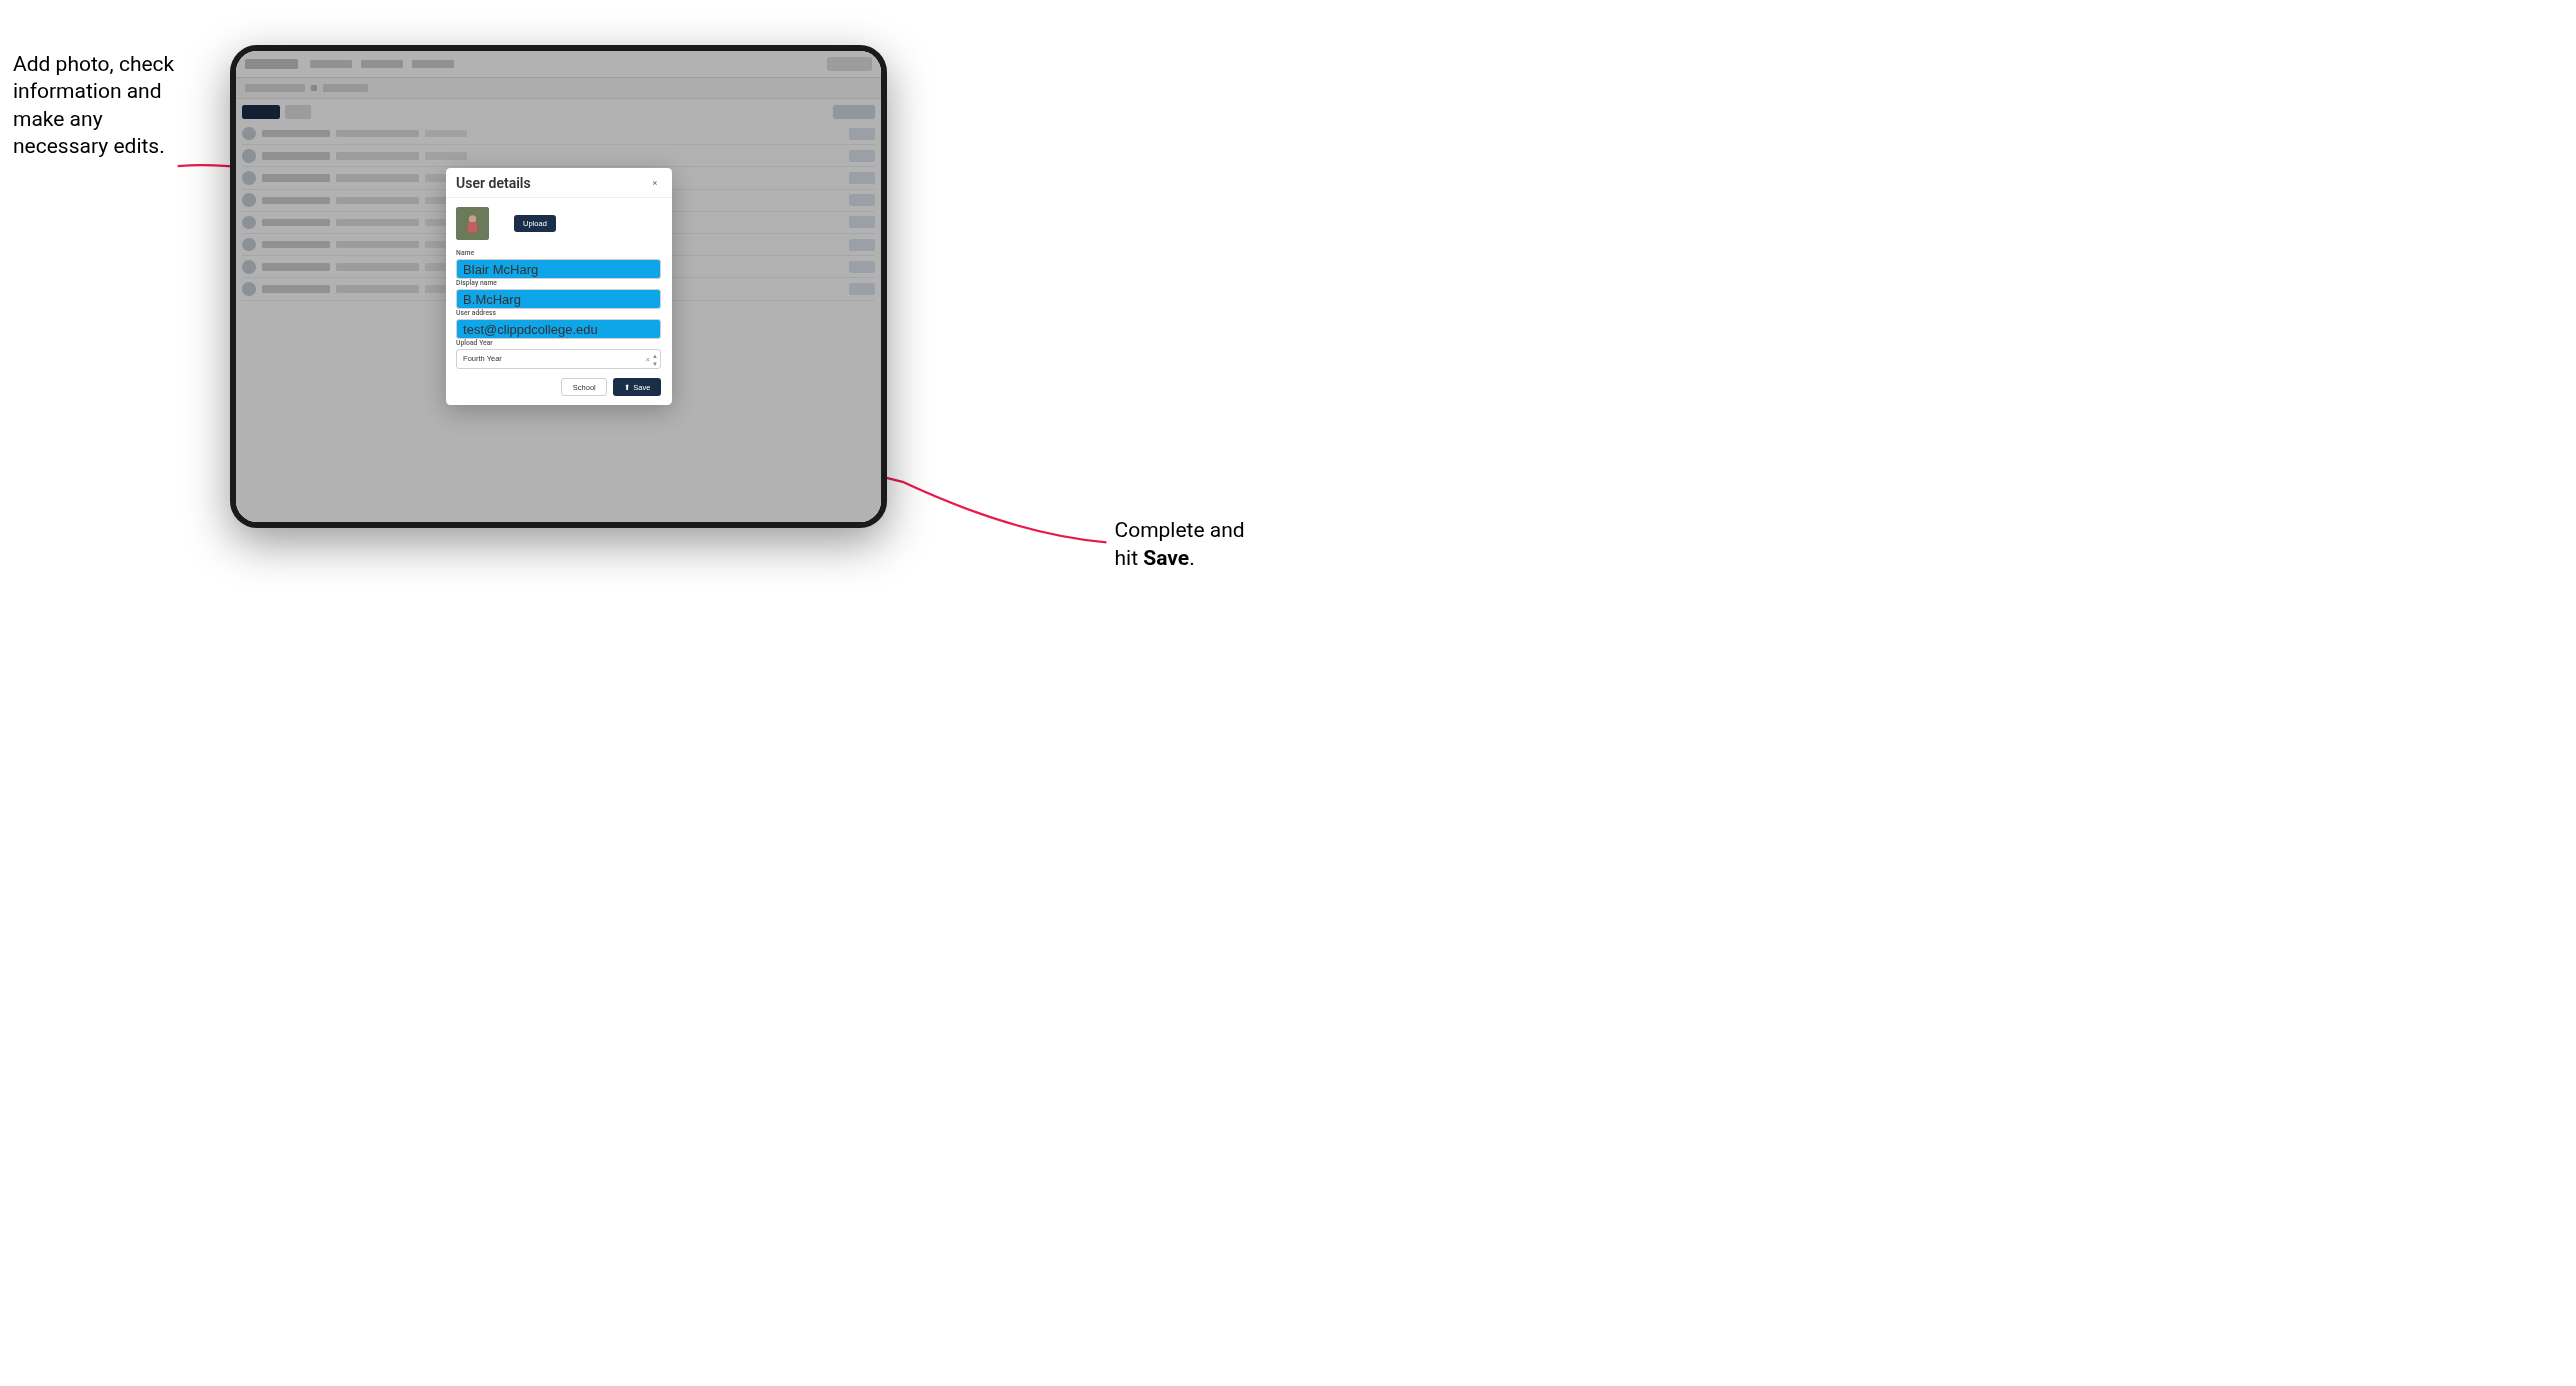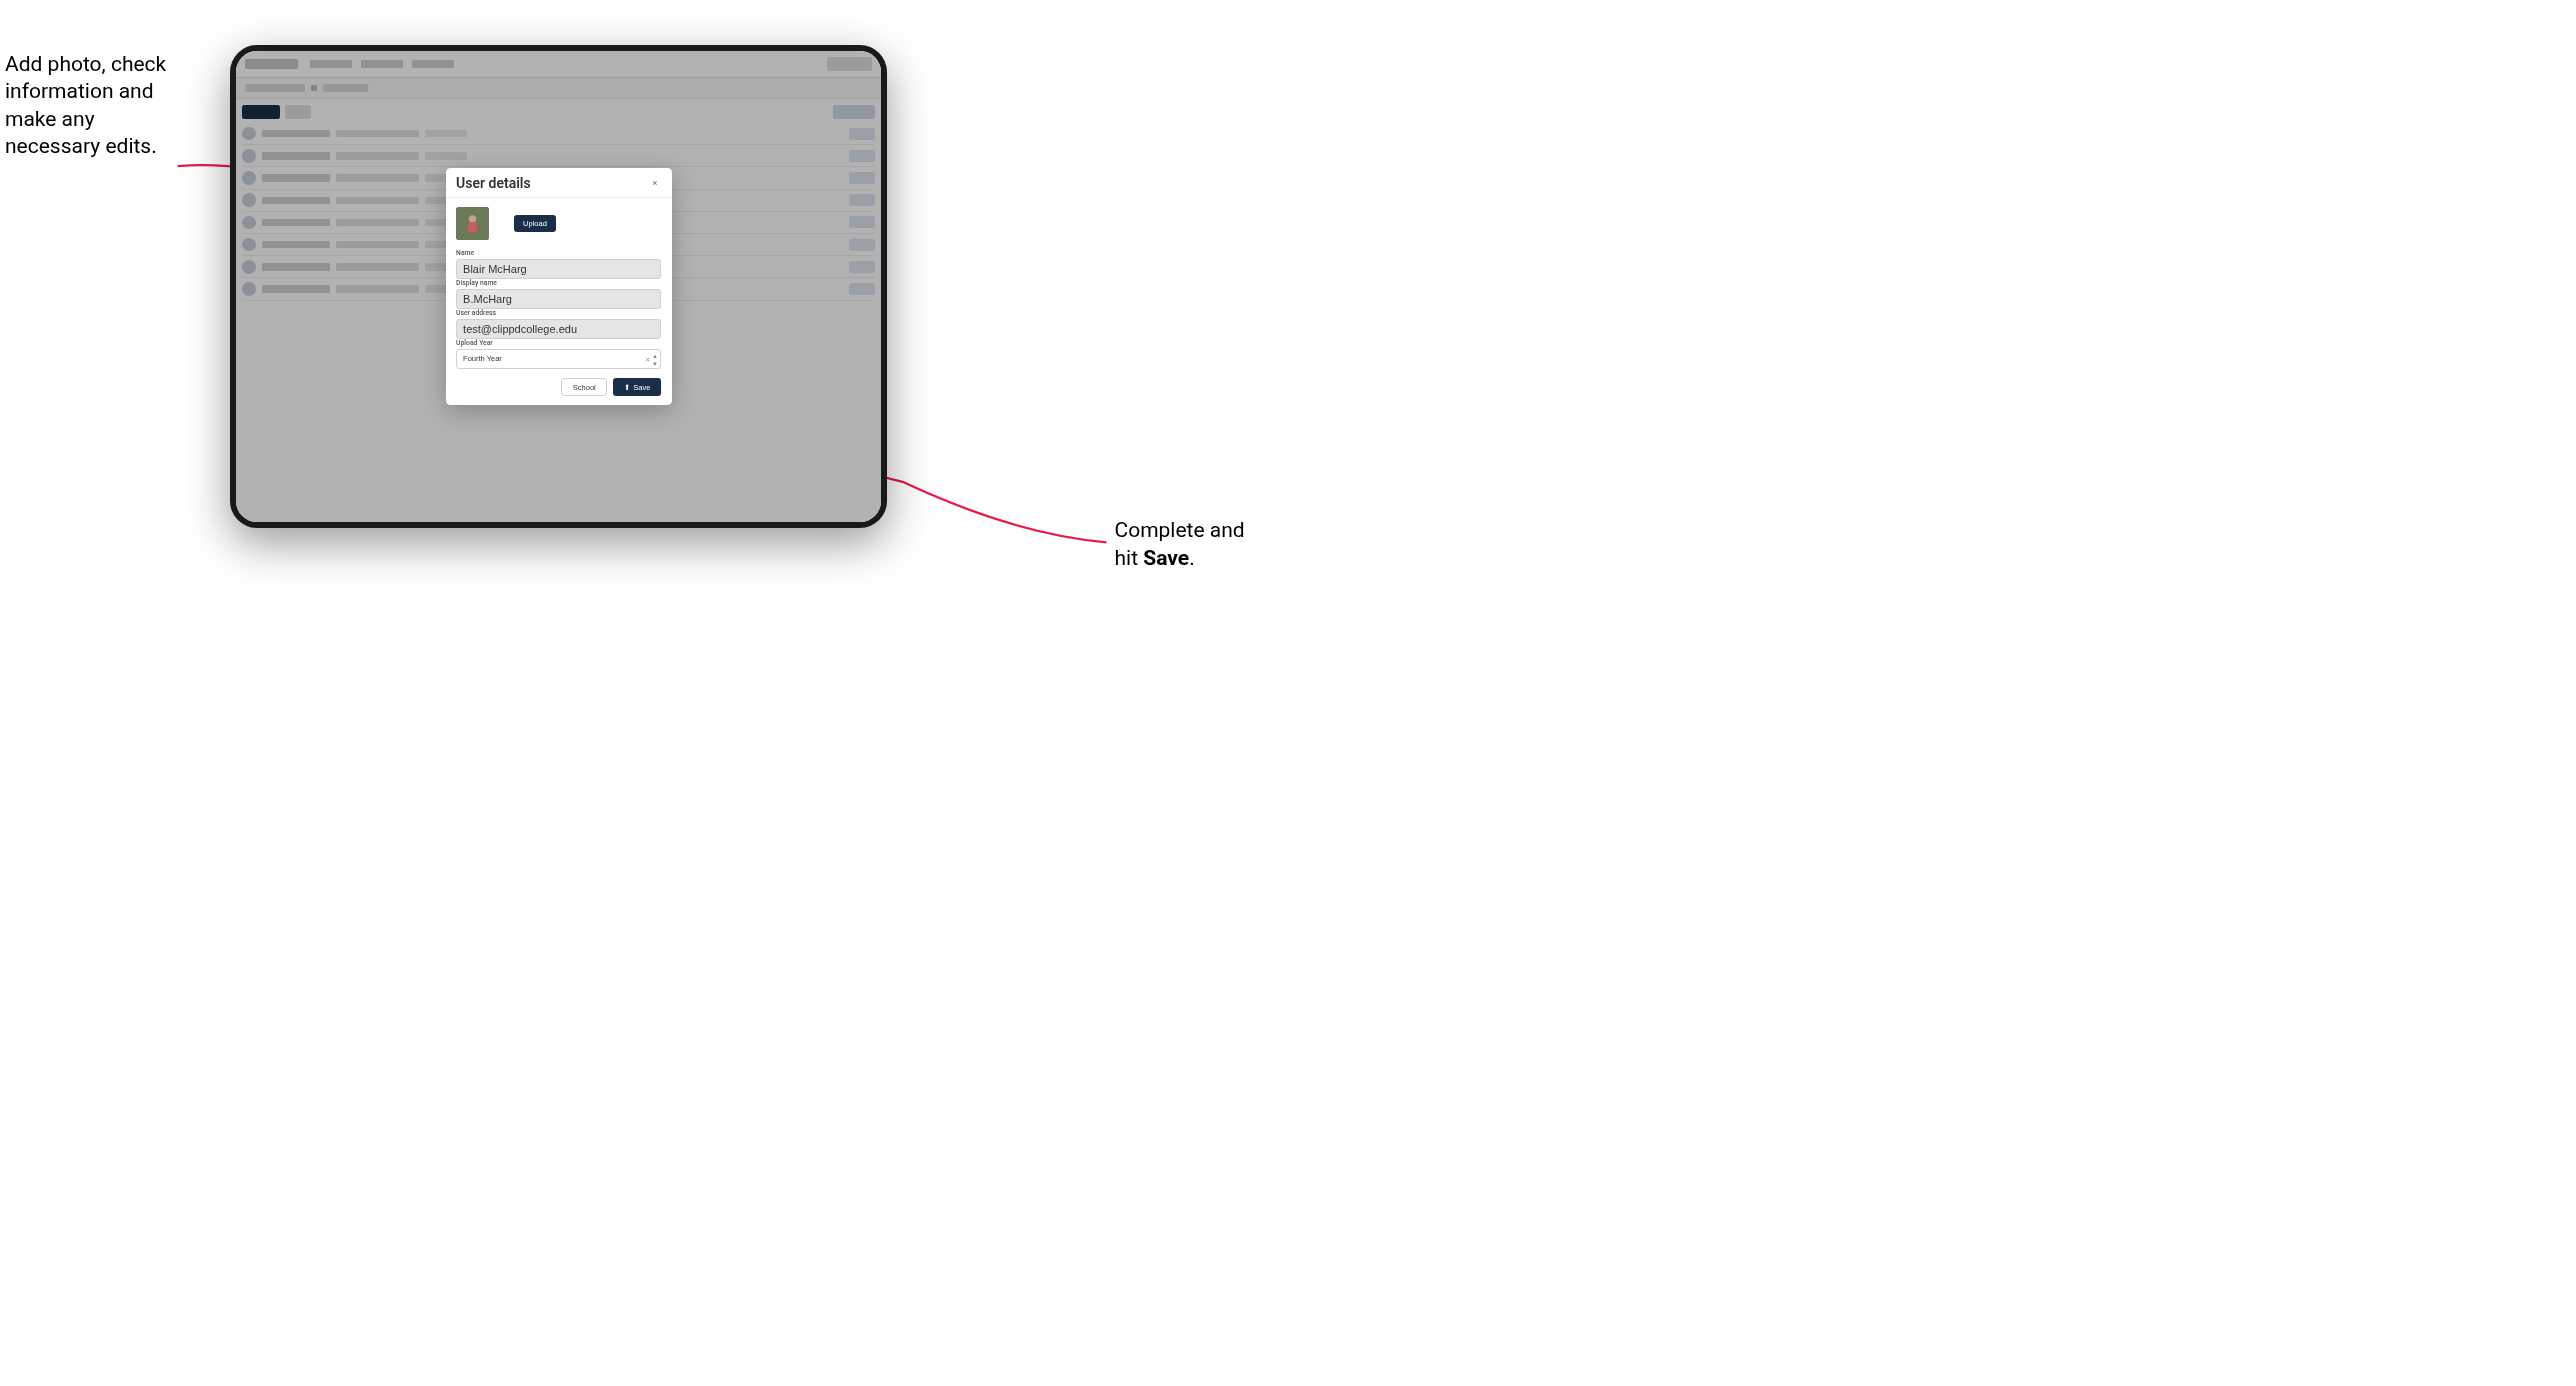--- a/index.html
+++ b/index.html
@@ -9,21 +9,21 @@
       width: 1288px;
       height: 693px;
       overflow: hidden;
       position: relative;
     }
 
     
     .annotation-left {
       position: absolute;
       top: 51px;
-      left: 5px;
+      left: 13px;
       font-size: 21px;
       line-height: 1.3;
       color: #000;
       font-weight: 400;
       width: 174px;
     }
 
     
     .annotation-right {
       position: absolute;
@@ -326,23 +326,23 @@
       margin-bottom: 2.3px;
       font-weight: 500;
     }
 
     .form-input {
       width: 100%;
       height: 19.6px;
       border: 0.8px solid #d0d0d0;
       border-radius: 3px;
       padding: 0 6px;
-      font-size: 11px;
+      font-size: 13px;
       color: #333;
-      background: #e5e5e5;
+      background: #0ea5e9;
       outline: none;
     }
 
     .school-year-wrapper {
       position: relative;
     }
 
     .school-year-input {
       width: 100%;
       height: 19.6px;

